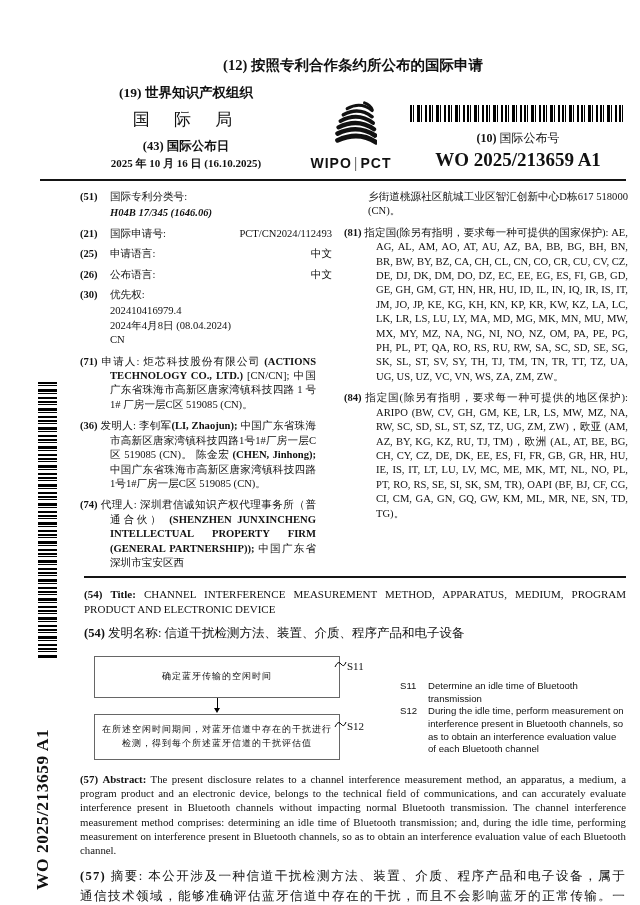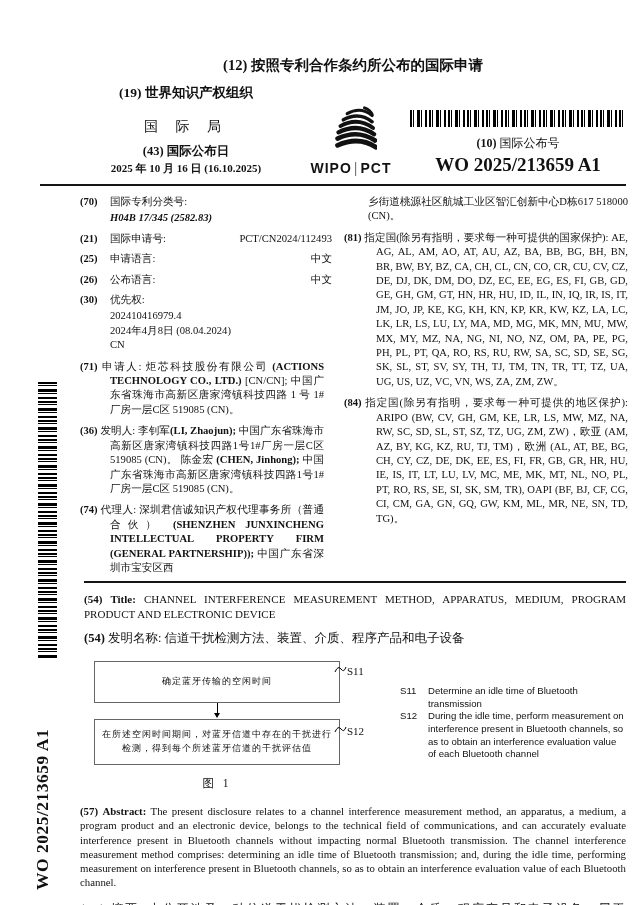--- a/index.html
+++ b/index.html
@@ -5,21 +5,21 @@
   html,body{margin:0;padding:0;background:#fff;}
   body{width:640px;height:905px;overflow:hidden;position:relative;
        font-family:"Liberation Serif","DejaVu Serif",serif;color:#111;}
   .content{margin-left:80px;margin-right:14px;}
   b{font-weight:bold;}
   
   .h12{padding-top:56px;text-align:center;font-size:14.5px;font-weight:bold;}
   .header-row{display:flex;align-items:flex-end;margin-top:9px;}
   .org-block{width:212px;text-align:center;}
   .org-line1{font-size:13.5px;font-weight:600;}
-  .org-line2{font-size:14px;letter-spacing:7px;margin-top:16px;}
+  .org-line2{font-size:17px;letter-spacing:7px;margin-top:6px;font-family:Liberation Mono, monospace;}
   .org-line3{font-size:12.5px;font-weight:bold;margin-top:7px;}
   .org-line4{font-size:11px;font-weight:bold;margin-top:1px;}
   .logo-block{width:118px;text-align:center;padding-top:8px;}
   .logo-text{font-family:"Liberation Sans","DejaVu Sans",sans-serif;
              font-size:14px;font-weight:bold;letter-spacing:1px;margin-top:2px;}
   .logo-sep{font-weight:normal;color:#777;padding:0 2px;}
   .pub-block{flex:1;text-align:center;padding-top:2px;}
   .h-barcode{height:17px;width:100%;
     background:repeating-linear-gradient(90deg,#000 0 2px,#fff 2px 3px,#000 3px 4px,
       #fff 4px 7px,#000 7px 10px,#fff 10px 11px,#000 11px 12px,#fff 12px 15px,
@@ -34,21 +34,21 @@
   .cols{display:flex;margin-top:9px;margin-bottom:6px;}
   .col-left{width:252px;flex:none;}
   .col-right{width:292px;margin-left:4px;flex:none;}
   .col-left,.col-right{font-size:10.6px;line-height:1.36;}
   .frow{display:flex;margin-bottom:2px;}
   .fnum{width:30px;flex:none;font-weight:bold;}
   .fval{margin-left:auto;text-align:right;}
   .fgap{margin-top:6px;}
   .ipc-val{padding-left:30px;font-weight:bold;font-style:italic;}
   .prio-row{display:flex;justify-content:space-between;padding-left:30px;flex-direction:column;}
-  .hang{margin:7px 8px 0 0;padding-left:30px;text-indent:-30px;text-align:justify;}
+  .hang{margin:7px 16px 0 0;padding-left:30px;text-indent:-30px;text-align:justify;}
   .hang2{margin:0 0 7px 8px;padding-left:32px;text-indent:-32px;text-align:justify;}
   .cont{margin:0 0 7px 0;padding-left:32px;text-align:justify;}
   
   .t-en{margin-top:9px;font-size:11px;line-height:1.3;padding-left:4px;text-align:justify;}
   .t-zh{margin-top:9px;font-size:12.5px;padding-left:4px;}
   
   .figure-row{display:flex;margin-top:14px;}
   .flowchart{width:312px;flex:none;position:relative;
              font-size:9px;line-height:1.5;}
   .fbox{border:1px solid #666;width:232px;margin-left:14px;text-align:center;
@@ -139,24 +139,24 @@
       <div class="pub-value">WO 2025/213659 A1</div>
     </div>
   </div>
 
   <hr class="rule rule1">
 
   <div class="cols">
     <div class="col-left">
 
       <div class="frow">
-        <span class="fnum">(70)</span>
+        <span class="fnum">(51)</span>
         <span>国际专利分类号:</span>
       </div>
-      <div class="ipc-val">H04B 17/345 (2582.83)</div>
+      <div class="ipc-val">H04B 17/345 (1646.06)</div>
 
       <div class="frow fgap">
         <span class="fnum">(21)</span>
         <span>国际申请号:</span>
         <span class="fval">PCT/CN2024/112493</span>
       </div>
 
 
       <div class="frow fgap">
         <span class="fnum">(25)</span>
@@ -223,21 +223,20 @@
         <div class="line"></div>
           <div class="head"></div>
       </div>
       <div class="fbox fbox2">在所述空闲时间期间，对蓝牙信道中存在的干扰进行检测，得到每个所述蓝牙信道的干扰评估值</div>
       <div class="slbl slbl2">
         <svg width="13" height="11" viewBox="0 0 13 11" aria-hidden="true">
             <path d="M1,9 Q4,2 7,6 T12,4" stroke="#000" fill="none" stroke-width="1"></path>
           </svg>
         <span>S12</span>
       </div>
-      <div class="fig-caption">图 1</div>
     </div>
 
     <div class="legend">
       <div class="lrow">
         <span class="lkey">S11</span>
         <span>Determine an idle time of Bluetooth transmission</span>
       </div>
       <div class="lrow">
         <span class="lkey">S12</span>
         <span>During the idle time, perform measurement on interference present in Bluetooth channels, so as to obtain an interference evaluation value of each Bluetooth channel</span>

